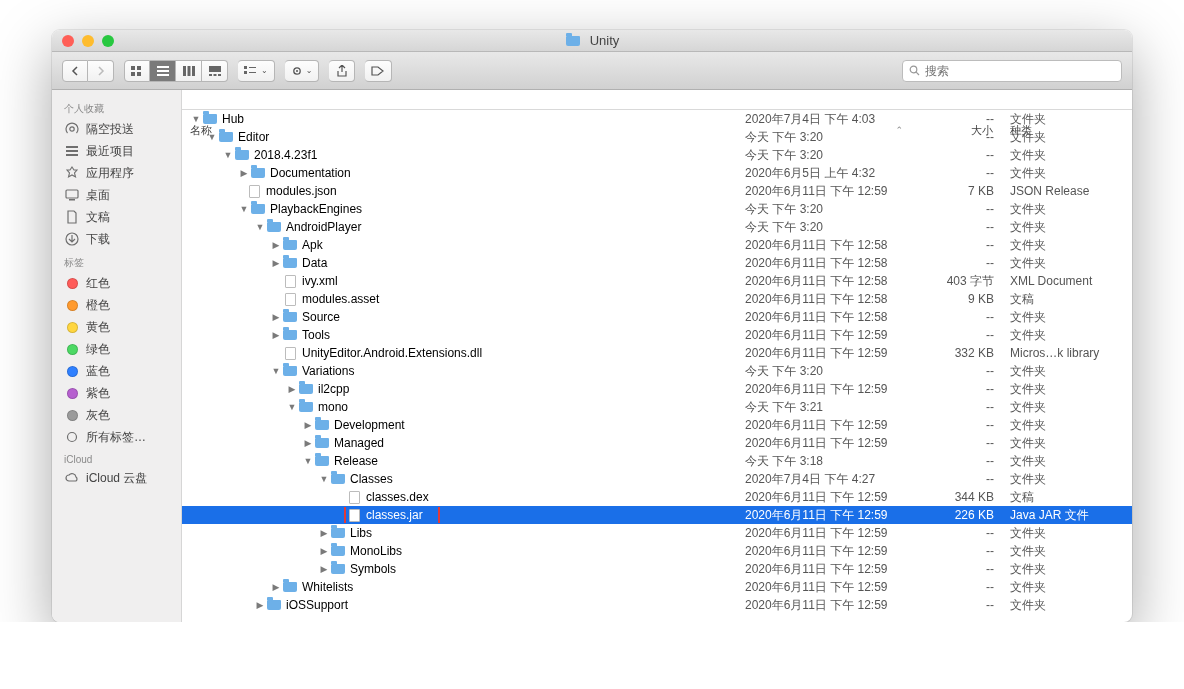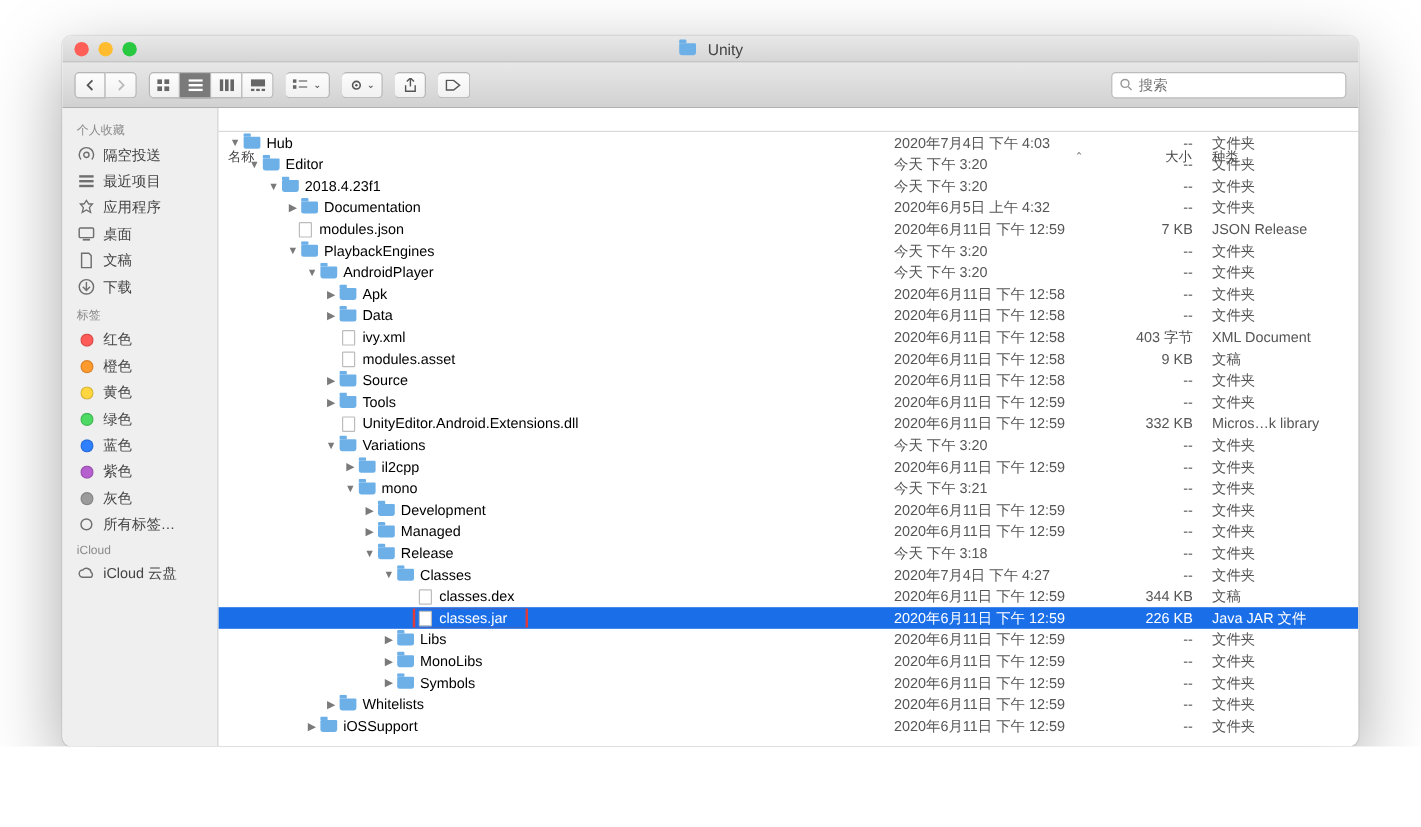--- a/index.html
+++ b/index.html
@@ -6,32 +6,32 @@
 body { background: #fff; display: flex; align-items: flex-start; justify-content: center; padding-top: 30px; }
 
 .window { width: 1080px; height: 592px; background: #fff; border-radius: 8px; box-shadow: 0 20px 60px rgba(0,0,0,0.35), 0 0 0 1px rgba(0,0,0,0.08); overflow: hidden; display: flex; flex-direction: column; }
 
 .titlebar { height: 22px; display: flex; align-items: center; padding: 0 10px; background: linear-gradient(#e8e8e8,#d6d6d6); border-bottom: 1px solid #b8b8b8; position: relative; }
 .traffic { display: flex; gap: 8px; }
 .traffic span { width: 12px; height: 12px; border-radius: 50%; display: block; }
 .tl-close { background: #ff5f57; }
 .tl-min { background: #febc2e; }
 .tl-max { background: #28c840; }
-.title-center { position: absolute; left: 0; right: 0; text-align: center; font-size: 13px; color: #444; display: flex; align-items: flex-end; justify-content: center; gap: 5px; pointer-events: none; }
+.title-center { position: absolute; left: 0; right: 0; text-align: center; font-size: 13px; color: #444; display: flex; align-items: center; justify-content: center; gap: 5px; pointer-events: none; }
 
 .toolbar { height: 38px; background: linear-gradient(#e8e8e8,#d1d1d1); border-bottom: 1px solid #b0b0b0; display: flex; align-items: center; padding: 0 10px; gap: 10px; }
 .tbtn-group { display: flex; }
 .tbtn { height: 22px; min-width: 26px; padding: 0 6px; background: linear-gradient(#fdfdfd,#f1f1f1); border: 1px solid #b6b6b6; display: flex; align-items: center; justify-content: center; font-size: 11px; color: #555; }
 .tbtn:first-child { border-radius: 4px 0 0 4px; }
 .tbtn:last-child { border-radius: 0 4px 4px 0; border-left: none; }
 .tbtn.solo { border-radius: 4px; }
 .tbtn + .tbtn { border-left: none; }
 .tbtn.active { background: #7a7a7a; color: #fff; }
 .spacer { flex: 1; }
-.search { width: 196px; height: 22px; border: 1px solid #bcbcbc; border-radius: 4px; background: #fff; display: flex; align-items: center; padding: 0 6px; font-size: 12px; color: #999; gap: 5px; }
+.search { width: 220px; height: 22px; border: 1px solid #bcbcbc; border-radius: 4px; background: #fff; display: flex; align-items: center; padding: 0 6px; font-size: 12px; color: #999; gap: 5px; }
 .search input { border: none; outline: none; flex: 1; font-size: 12px; background: transparent; }
 
 .body { flex: 1; display: flex; min-height: 0; }
 
 .sidebar { width: 130px; background: #f0efef; border-right: 1px solid #d6d6d6; padding: 6px 0; font-size: 12px; overflow: hidden; }
 .sb-head { font-size: 10px; color: #8a8a8a; padding: 6px 12px 2px; font-weight: 500; }
 .sb-item { display: flex; align-items: center; gap: 6px; padding: 2px 12px; color: #444; height: 22px; }
 .sb-icon { width: 16px; height: 16px; display: flex; align-items: center; justify-content: center; color: #6f6f6f; }
 .dot { width: 11px; height: 11px; border-radius: 50%; border: 1px solid rgba(0,0,0,0.15); }
 

